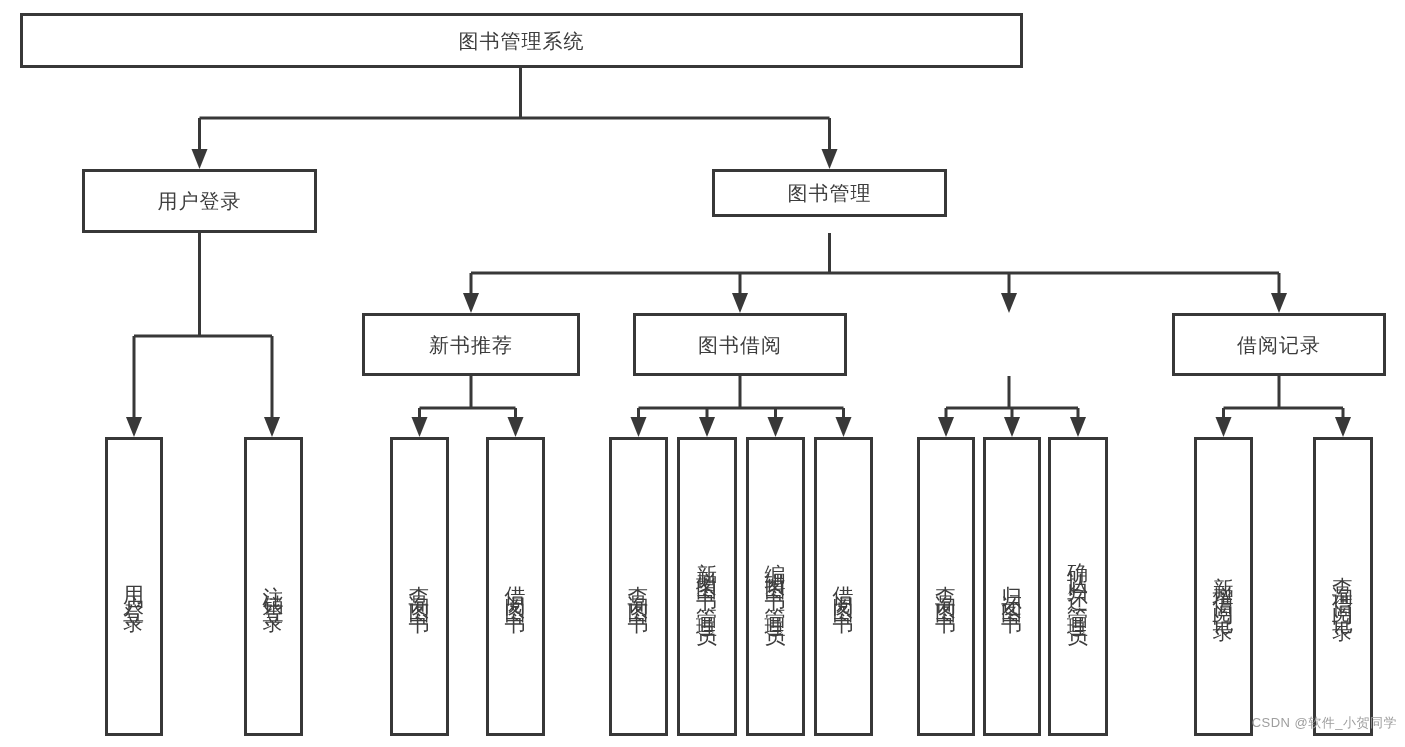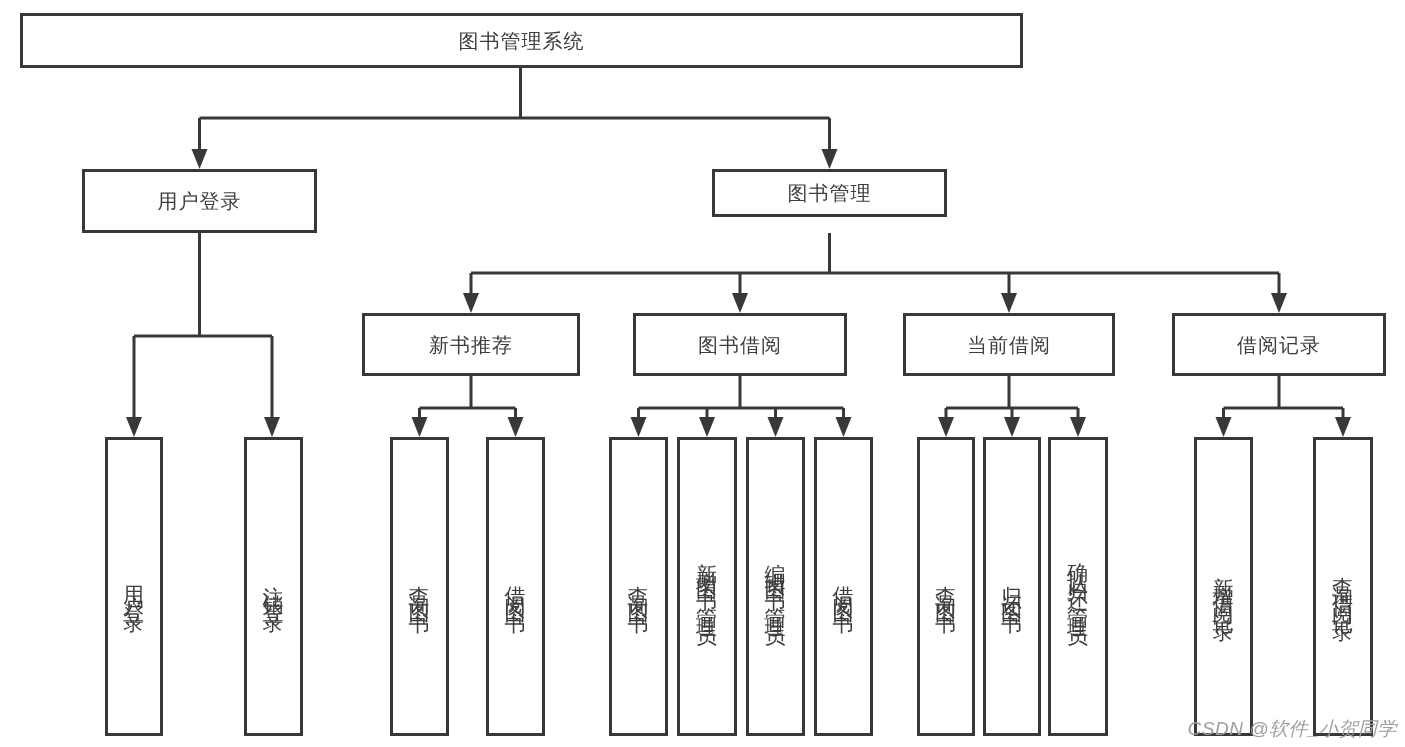--- a/index.html
+++ b/index.html
@@ -58,23 +58,23 @@
   .l-q-bor     {left:609px; width:59px;}
   .l-add-book  {left:677px; width:60px;}
   .l-edit-book {left:746px; width:59px;}
   .l-b-bor     {left:814px; width:59px;}
   .l-q-cur     {left:917px; width:58px;}
   .l-return    {left:983px; width:58px;}
   .l-confirm   {left:1048px;width:60px;}
   .l-add-recd  {left:1194px;width:59px;}
   .l-q-recd    {left:1313px;width:60px;}
   .watermark{
-    position:absolute;right:8px;bottom:5px;
+    position:absolute;right:8px;bottom:15px;
     color:var(--watermark);
-    font-size:19px;letter-spacing:0.5px;font-style:italic;
+    font-size:13px;letter-spacing:0.5px;
   }
 </style>
 </head>
 <body>
 
 <div class="canvas">
 
   <svg class="connector-layer" viewBox="0 0 1405 747" xmlns="http://www.w3.org/2000/svg">
 
     <path d="M520.5 68 V118 M199.5 118 H829.5 M199.5 118 V151 M829.5 118 V151"></path>
@@ -121,23 +121,20 @@
   <div class="node n-mgmt">
     <span>图书管理</span>
   </div>
 
   <div class="node n-borrow">
     <span>图书借阅</span>
   </div>
   <div class="node n-rec">
     <span>新书推荐</span>
   </div>
-  <div class="node n-cur">
-    <span>当前借阅</span>
-  </div>
   <div class="node n-hist">
     <span>借阅记录</span>
   </div>
 
   <div class="node leaf l-userlogin">
     <span class="vtext">用户登录</span>
   </div>
   <div class="node leaf l-logout">
     <span class="vtext">注销登录</span>
   </div>

